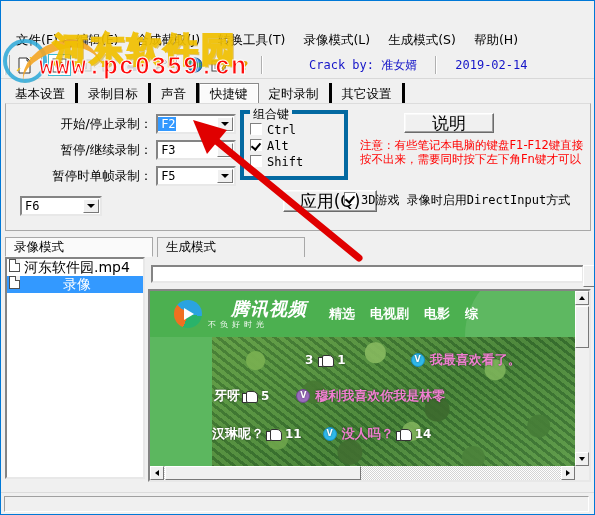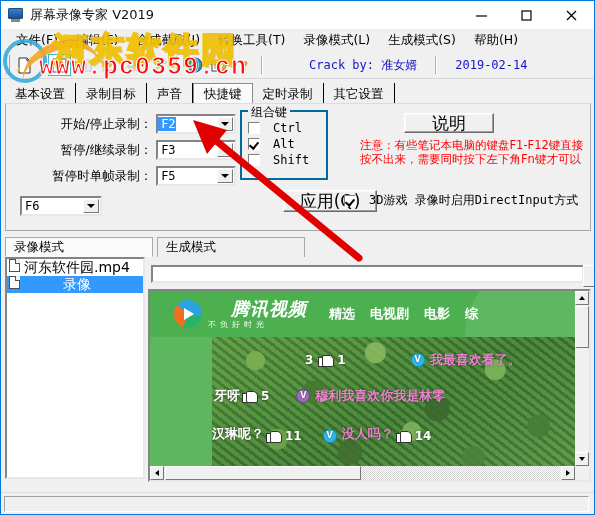--- a/index.html
+++ b/index.html
@@ -101,21 +101,21 @@
   
   .tabstrip {
     position: absolute; left: 4px; top: 80px; width: 585px; height: 24px;
     display: flex; align-items: flex-end;
   }
   .tab {
     height: 22px; padding: 0 10px;
     display: flex; align-items: center;
     font-size: 12.5px; color: #000;
     background: #f0f0f0;
-    border-right: 1px solid #000000;
+    border-right: 3px solid #000000;
     white-space: nowrap;
     font-family: "DejaVu Sans", sans-serif;
   }
   .tab.selected {
     border: 1px solid #8a8a8a;
     background: #fafafa;
     box-shadow: inset 0 0 0 1px #ffffff;
   }
   .tab.filler { flex: 1; border-right: none; }
 
@@ -157,33 +157,32 @@
   }
   .combo .arrow i {
     display: block; width: 0; height: 0;
     border-left: 4px solid transparent;
     border-right: 4px solid transparent;
     border-top: 4px solid #000;
   }
 
   
   .groupbox {
-    position: absolute; left: 238px; top: 110px; width: 88px; height: 70px;
-    border: 2px solid #0369a1;
+    position: absolute; left: 238px; top: 110px; width: 108px; height: 70px;
+    border: 4px solid #0369a1;
   }
   .groupbox .gb-title {
     position: absolute; left: 6px; top: -8px;
     background: #f0f0f0; padding: 0 3px;
     font-size: 12px; color: #000;
     font-family: "DejaVu Sans", sans-serif;
   }
   .cb-row {
-    display: flex; align-items: center;
+    display: flex; 
     margin: 2px 0 0 6px;
-    gap: 8px;
   }
   .cbox {
     width: 12px; height: 12px; flex: none;
     background: #ffffff;
     border: 1px solid; border-color: #808080 #ffffff #ffffff #808080;
     position: relative; margin-right: 5px;
   }
   .cbox.checked::after {
     content: "";
     position: absolute; left: 2px; top: 1px;
@@ -454,45 +453,20 @@
   }
 
   
   .arrow-anno { position: absolute; left: 140px; top: 115px; z-index: 60; pointer-events: none; }
 </style>
 </head>
 <body>
 
 <div id="app">
 
-  <div class="titlebar">
-    <div class="title-icon">
-      <div class="scr"></div>
-        <div class="base"></div>
-    </div>
-    <div class="title-text">屏幕录像专家 V2019</div>
-    <div class="win-btns">
-      <div class="win-btn">
-        <svg width="13" height="13" viewBox="0 0 13 13">
-            <line x1="1" y1="7" x2="12" y2="7" stroke="#000" stroke-width="1.2"></line>
-          </svg>
-      </div>
-      <div class="win-btn">
-        <svg width="13" height="13" viewBox="0 0 13 13">
-            <rect x="2" y="2" width="9" height="9" fill="none" stroke="#000" stroke-width="1.2"></rect>
-          </svg>
-      </div>
-      <div class="win-btn">
-        <svg width="13" height="13" viewBox="0 0 13 13">
-            <line x1="2" y1="2" x2="11" y2="11" stroke="#000" stroke-width="1.2"></line>
-            <line x1="11" y1="2" x2="2" y2="11" stroke="#000" stroke-width="1.2"></line>
-          </svg>
-      </div>
-    </div>
-  </div>
 
   <div class="menubar">
     <div class="menu-item">文件(F)</div>
     <div class="menu-item">编辑(E)</div>
     <div class="menu-item">合成截取(J)</div>
     <div class="menu-item">转换工具(T)</div>
     <div class="menu-item">录像模式(L)</div>
     <div class="menu-item">生成模式(S)</div>
     <div class="menu-item">帮助(H)</div>
   </div>
@@ -706,21 +680,21 @@
 
         <div class="dm" style="left:64px; top:50px;">
           <span class="txt" style="color:#ffffff">牙呀</span>
           <span class="thumb"></span>
           <span class="cnt">5</span>
           <span style="display:inline-block;width:24px"></span>
           <span class="av purple"></span>
           <span class="txt">穆利我喜欢你我是林零</span>
         </div>
 
-        <div class="dm" style="left:62px; top:88px;align-items:flex-end;">
+        <div class="dm" style="left:62px; top:88px;">
           <span class="txt" style="color:#ffffff">汉琳呢？</span>
           <span class="thumb"></span>
           <span class="cnt">11</span>
           <span style="display:inline-block;width:18px"></span>
           <span class="av"></span>
           <span class="txt">没人吗？</span>
           <span class="thumb"></span>
           <span class="cnt">14</span>
         </div>
       </div>

